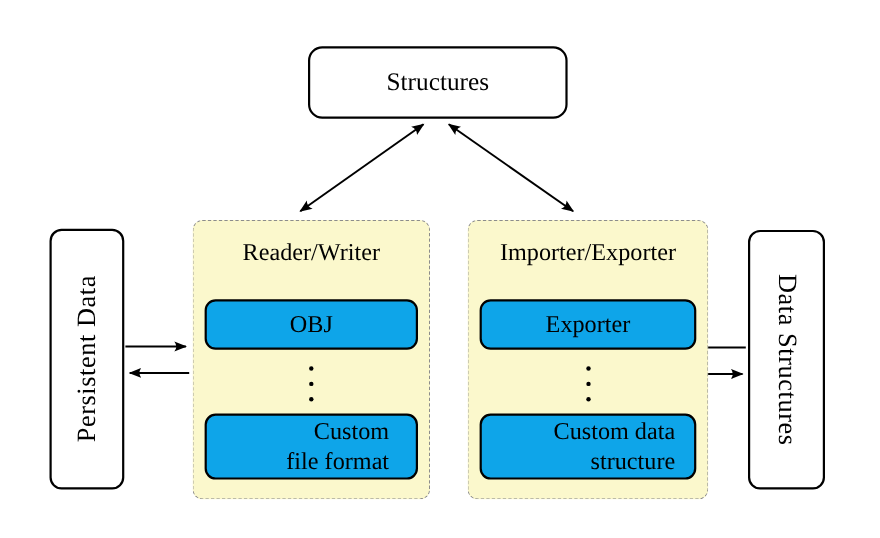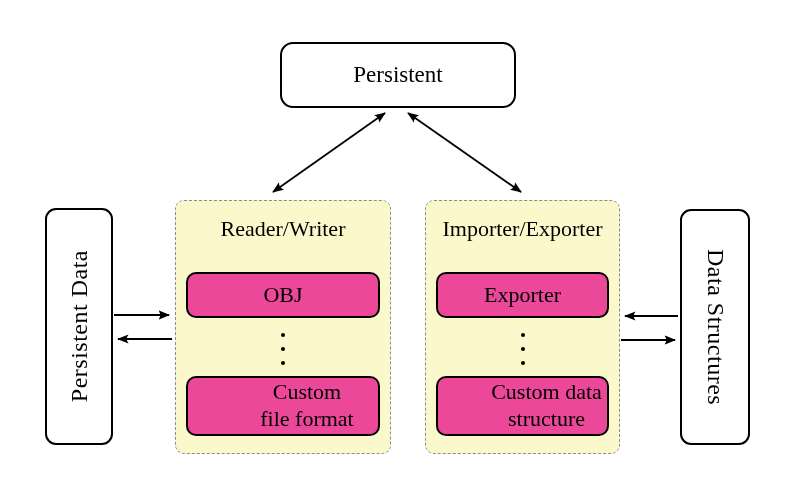--- a/index.html
+++ b/index.html
@@ -51,38 +51,38 @@
   .vtext-down { writing-mode: vertical-rl; white-space: nowrap; }
 
   .group {
     position: absolute;
     background: #fbf8cc;
     border: 1.7px dashed #8c8c8c;
     border-radius: 9px;
     box-sizing: border-box;
   }
   .group-rw { left: 175px; top: 200px; width: 216px; height: 254px; }
-  .group-ie { left: 425px; top: 200px; width: 195px; height: 254px; }
+  .group-ie { left: 425px; top: 200px; width: 219px; height: 254px; }
   .group-title {
     position: absolute;
     top: 15px; left: 0; right: 0;
     text-align: center;
     font-size: 22px;
     white-space: nowrap;
   }
   .inner {
     position: absolute;
     left: 10px; right: 10px;
     border: 2.5px solid #000;
     border-radius: 10px;
-    background: #ec4899;
+    background: #0ea5e9;
     display: flex;
     align-items: center;
     justify-content: center;
-    text-align: center;
+    text-align: right;
     font-size: 22px;
     line-height: 1.22;
     white-space: pre-line;
     box-sizing: border-box;
   }
   .inner-top    { top: 71px;  height: 46px; }
   .inner-bottom { top: 175px; height: 60px; padding-left: 48px; }
   .vdots {
     position: absolute;
     top: 132px; left: 0; right: 0;
@@ -110,21 +110,21 @@
     </defs>
     <line x1="385" y1="113" x2="273" y2="192" marker-start="url(#ah)" marker-end="url(#ah)"></line>
     <line x1="408" y1="113" x2="521" y2="192" marker-start="url(#ah)" marker-end="url(#ah)"></line>
     <line x1="114" y1="315" x2="169" y2="315" marker-end="url(#ah)"></line>
     <line x1="172" y1="339" x2="118" y2="339" marker-end="url(#ah)"></line>
     <line x1="678" y1="316" x2="625" y2="316" marker-end="url(#ah)"></line>
     <line x1="621" y1="340" x2="675" y2="340" marker-end="url(#ah)"></line>
   </svg>
 
   <div class="node iomanager">
-    <span>Persistent</span>
+    <span>Structures</span>
   </div>
 
   <div class="node side side-left">
     <span class="vtext-up">Persistent Data</span>
   </div>
 
   <div class="node side side-right">
     <span class="vtext-down">Data Structures</span>
   </div>
 

